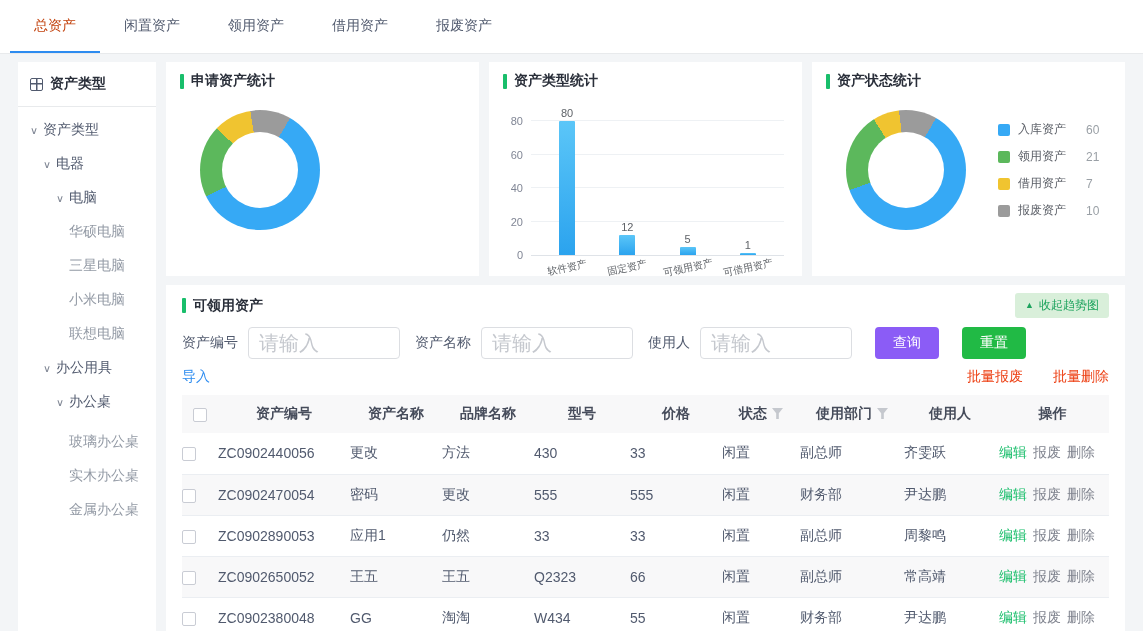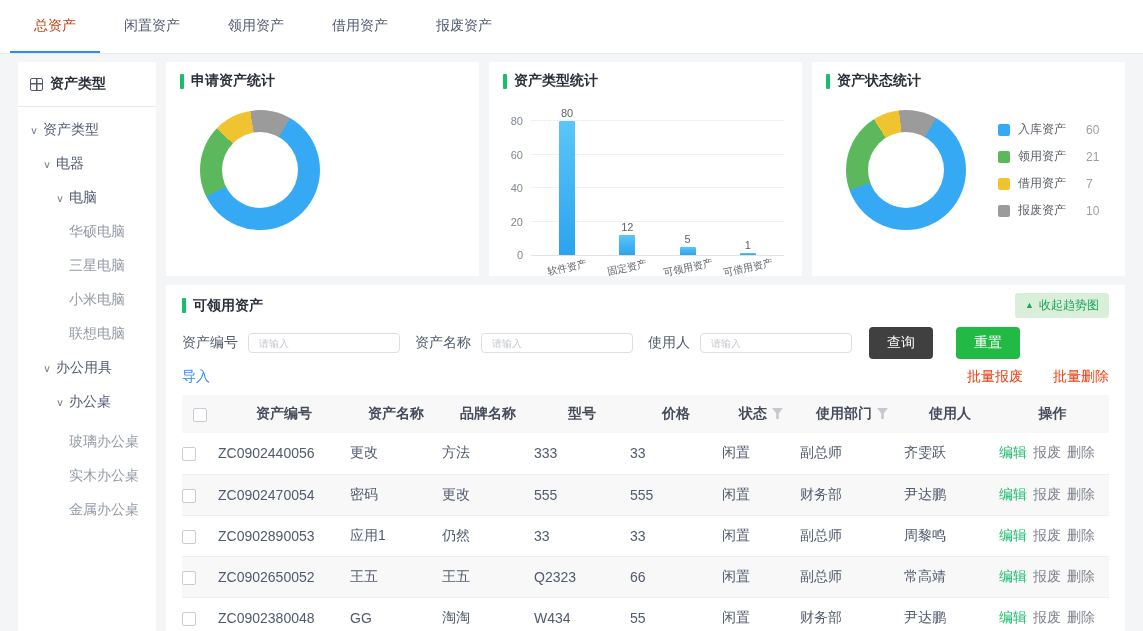--- a/index.html
+++ b/index.html
@@ -59,24 +59,24 @@
   
   .ledger{flex:1;padding:8px 16px;display:flex;flex-direction:column;gap:9px;overflow:hidden;min-height:0}
   .ledger-head{display:flex;justify-content:space-between;align-items:center}
   .trend-chip{display:flex;align-items:center;gap:5px;background:#d9efda;color:#1ca35d;border:none;border-radius:3px;padding:4px 10px;font-size:12px;cursor:pointer;font-family:inherit}
   .chip-arrow{font-size:9px;line-height:1}
 
   .filter-row{display:flex;align-items:center;gap:15px}
   .filters{display:flex;gap:15px}
   .fgroup{display:flex;align-items:center;gap:10px}
   .flabel{color:#515a6e;white-space:nowrap}
-  .fgroup input{width:152px;height:20px;border:1px solid #dcdee2;border-radius:4px;padding:0 10px;font-size:10px;color:#515a6e;outline:none;font-family:inherit}
+  .fgroup input{width:152px;height:32px;border:1px solid #dcdee2;border-radius:4px;padding:0 10px;font-size:20px;color:#515a6e;outline:none;font-family:inherit}
   .fgroup input::placeholder{color:#c5c8ce}
   .btn{height:32px;min-width:64px;padding:0 16px;border:none;border-radius:4px;color:#fff;font-size:14px;cursor:pointer;font-family:inherit}
-  .btn-primary{background:#404040;margin-left:2px}
+  .btn-primary{background:#8b5cf6;margin-left:8px}
   .btn-success{background:#21ba45;margin-left:8px}
 
   .toolbar-row{display:flex;justify-content:space-between;align-items:center}
   .link{color:#2d8cf0;cursor:pointer;text-decoration:none}
   .danger-link{color:#ed4014;cursor:pointer;text-decoration:none;margin-left:26px}
 
   table{width:100%;border-collapse:collapse;font-size:14px;table-layout:fixed}
   thead th{background:#f8f8f9;height:38px;font-weight:700;color:#464c5b;text-align:center;white-space:nowrap}
   tbody td{height:41px;text-align:left;border-bottom:1px solid #ebeef2;color:#515a6e;white-space:nowrap;overflow:hidden}
   tbody tr:nth-child(even) td{background:#f8f8f9}
@@ -312,21 +312,21 @@
                 <th><span>使用人</span></th>
                 <th><span>操作</span></th>
               </tr>
             </thead>
           <tbody id="tbody">
               <tr>
                 <td><span class="checkbox"></span></td>
                 <td>ZC0902440056</td>
                 <td>更改</td>
                 <td>方法</td>
-                <td>333</td>
+                <td>430</td>
                 <td>33</td>
                 <td>闲置</td>
                 <td>副总师</td>
                 <td>齐雯跃</td>
                 <td class="ops"><a class="op op0">编辑</a><a class="op op1">报废</a><a class="op op2">删除</a></td>
               </tr>
               <tr>
                 <td><span class="checkbox"></span></td>
                 <td>ZC0902470054</td>
                 <td>密码</td>

